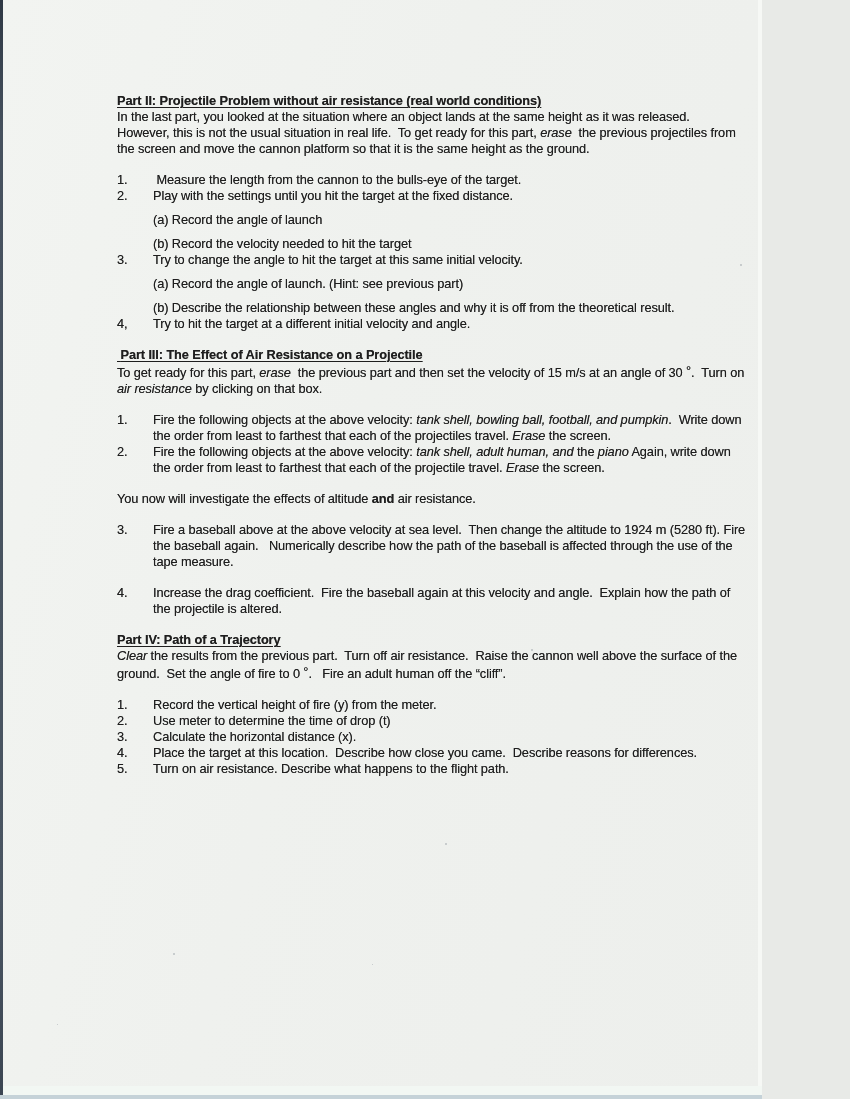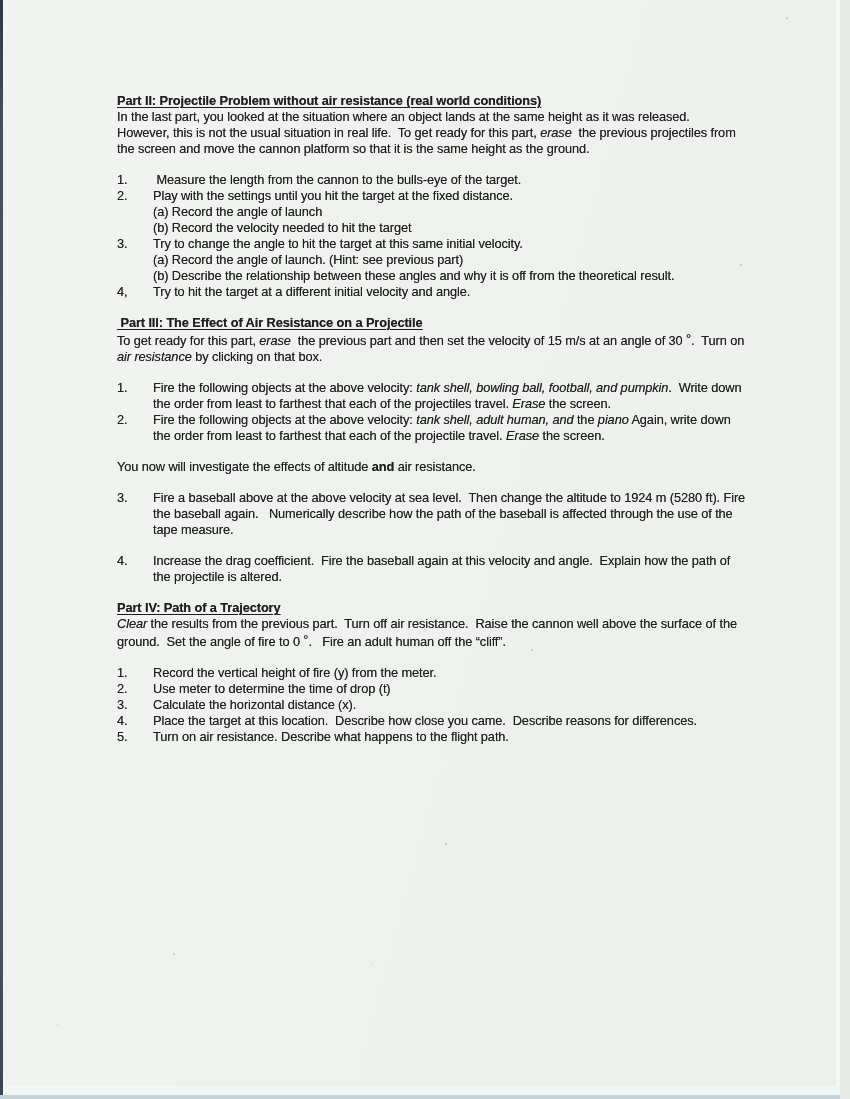--- a/index.html
+++ b/index.html
@@ -1,38 +1,38 @@
 <!DOCTYPE html>
 <html><head>
 <meta charset="utf-8">
 <title>Scanned Worksheet</title>
 <style>
   html,body{margin:0;padding:0;background:#e8eae7;}
   .page{
     position:relative;
-    width:840px;height:1099px;
+    width:762px;height:1099px;
     background:linear-gradient(105deg,#f2f4f1 0%,#eff1ee 45%,#edefec 100%);
     font-family:"Liberation Sans","DejaVu Sans",sans-serif;
     color:#1e1e1e;
     overflow:hidden;
   }
   .content{
     position:absolute;left:117px;top:93px;width:632px;
     font-size:12.8px;line-height:16px;letter-spacing:-0.1px;
     white-space:pre-wrap;
     text-shadow:0 0 .35px rgba(25,25,25,.65);
   }
   .heading{
     font-weight:700;
     text-decoration:underline;
     text-decoration-thickness:1.3px;
     text-underline-offset:2px;
   }
   .item{display:grid;grid-template-columns:36px 1fr;}
-  .line.hang{padding-left:17px;text-indent:-17px;}
+  .line.hang{padding-left:17px;text-indent:-17px;margin-top:8px;}
   .it{font-style:italic;}
   .bd{font-weight:700;text-align:center;}
   .sup{vertical-align:2px;}
   .vspace{height:15px;}
   .edge-left{
     position:absolute;left:0;top:0;width:3px;height:100%;
     background:linear-gradient(#2e3844,#46515e 12%,#4a5562 82%,#3b4552);
   }
   .edge-right{
     position:absolute;right:0;top:0;width:4px;height:100%;

